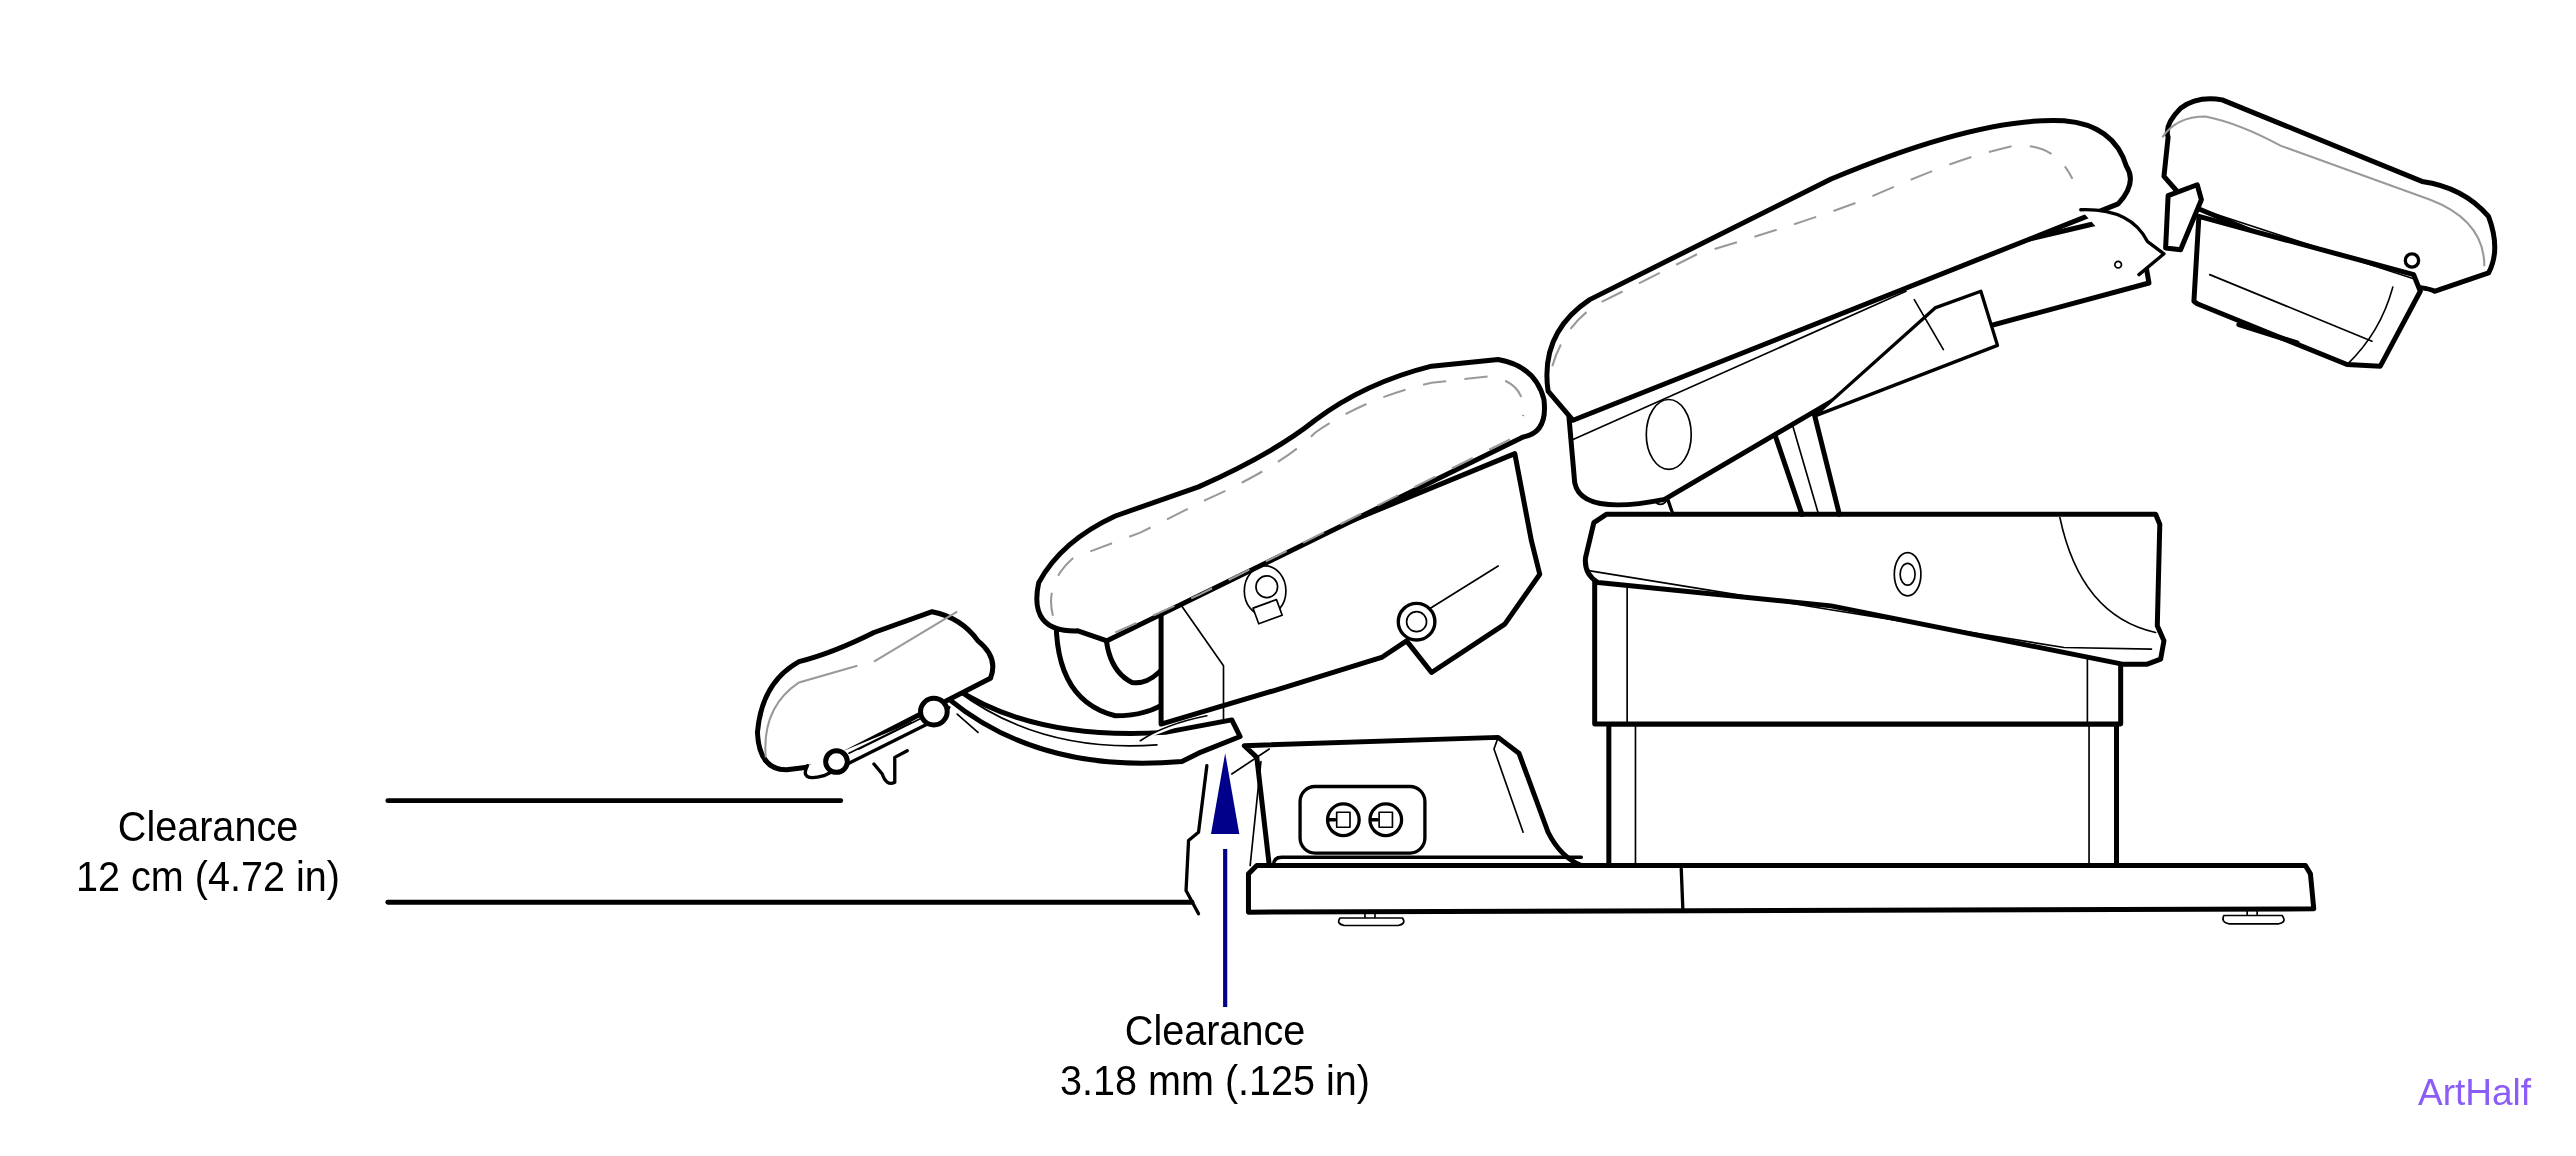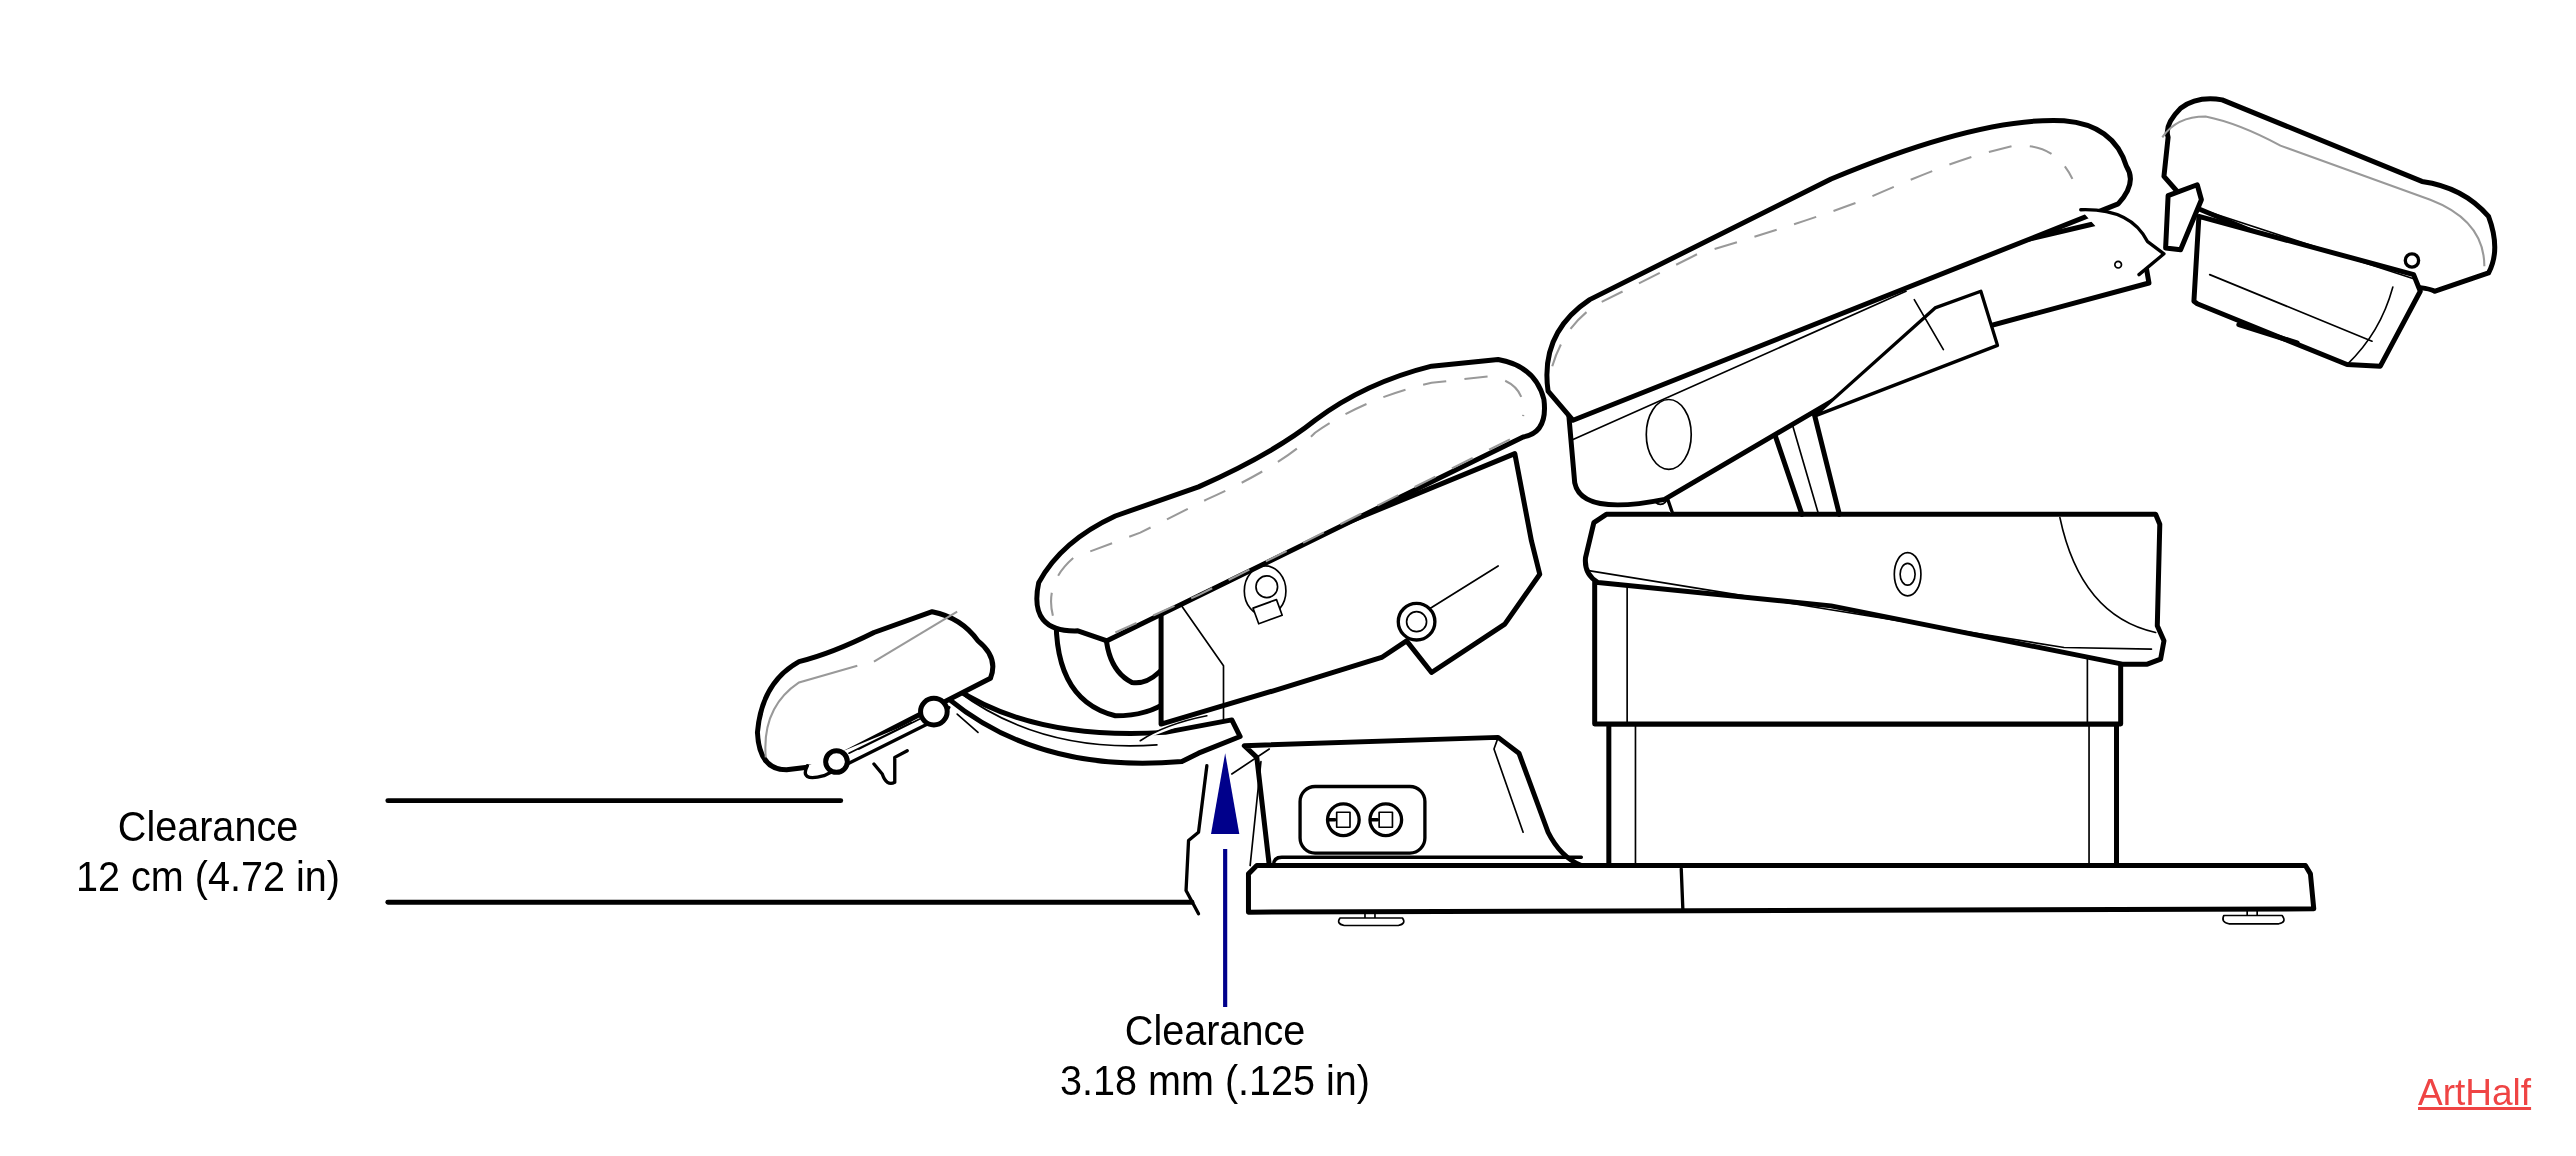--- a/index.html
+++ b/index.html
@@ -6,21 +6,21 @@
     body { width: 2576px; height: 1156px; position: relative; overflow: hidden;
            font-family: "Liberation Sans", sans-serif; }
     #diagram { position: absolute; left: 0; top: 0; width: 2576px; height: 1156px; }
     .label { position: absolute; color: #000; font-family: "Liberation Sans", sans-serif;
              font-size: 43px; line-height: 50px; text-align: center; white-space: nowrap;
              transform: scaleX(0.92); transform-origin: center top; }
     .label span { display: block; }
     #label-leg { left: 33px; top: 801px; width: 350px; }
     #label-base { left: 982px; top: 1005px; width: 466px; }
     #watermark { position: absolute; left: 2418px; top: 1072px; font-size: 37px;
-                 color: #ef4444; font-family: "Liberation Sans", sans-serif; text-decoration: underline; }
+                 color: #8b5cf6; font-family: "Liberation Sans", sans-serif; }
     .k { fill: none; stroke: #000; stroke-linejoin: round; stroke-linecap: round; }
     .w { fill: #fff; stroke: #000; stroke-linejoin: round; stroke-linecap: round; }
     .t6 { stroke-width: 6; } .t4 { stroke-width: 4; } .t2 { stroke-width: 2; }
     .seam { fill: none; stroke: #999; stroke-width: 2.5; }
     .dash { fill: none; stroke: #999; stroke-width: 2.5; stroke-dasharray: 28 22; }
   </style>
 </head>
 <body>
 
 <svg id="diagram" viewBox="0 0 3095 1389" xmlns="http://www.w3.org/2000/svg">

